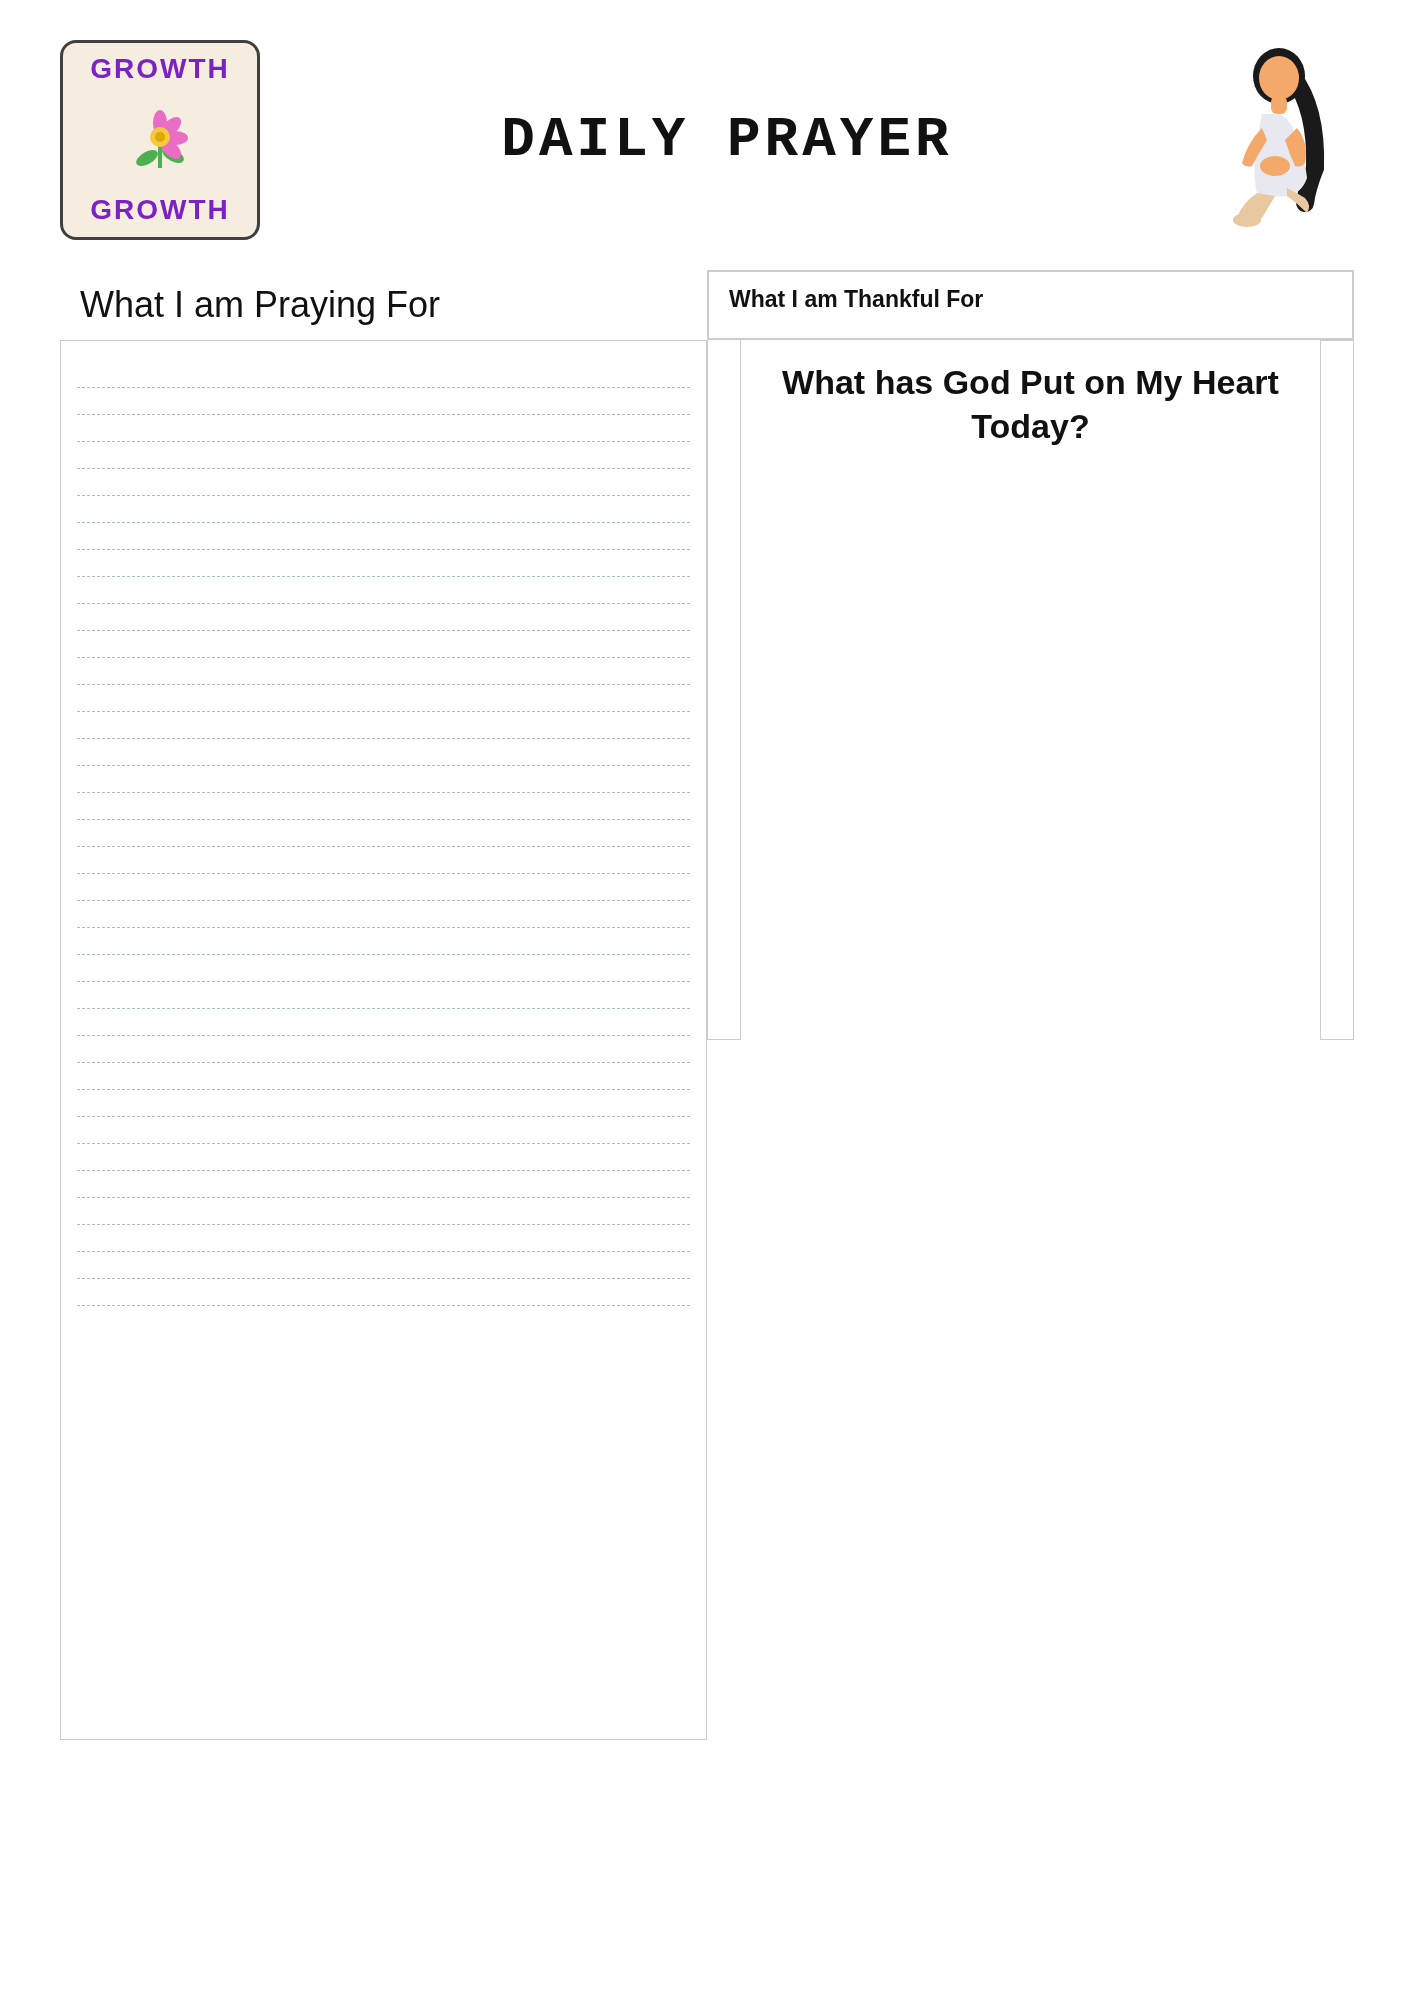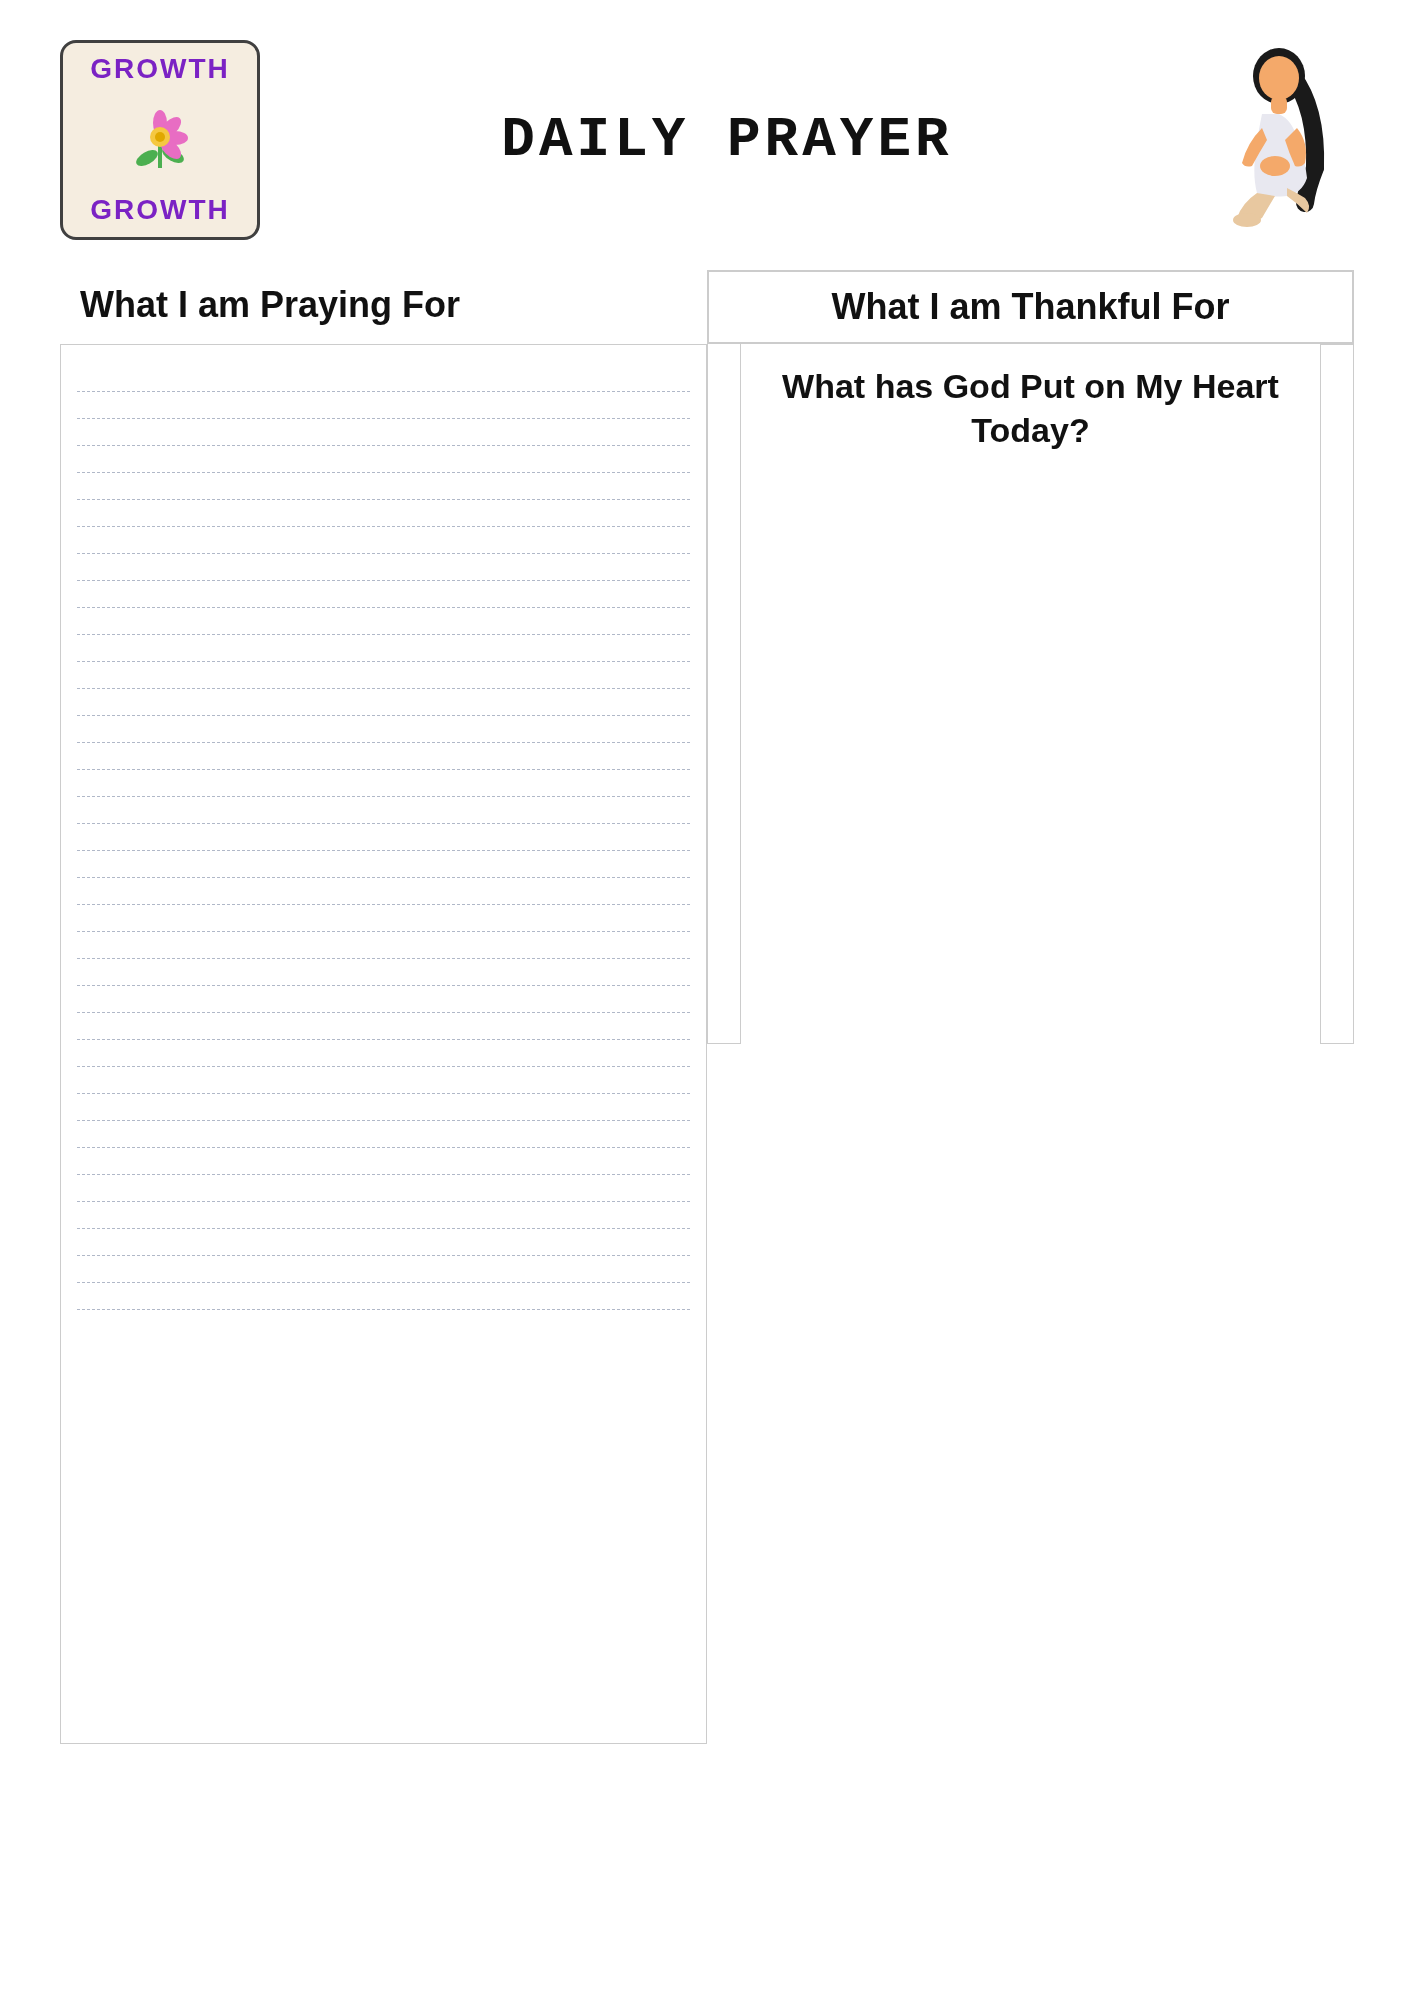--- a/index.html
+++ b/index.html
@@ -82,35 +82,34 @@
     .sections-header {
       display: flex;
       gap: 0;
       margin-bottom: 0;
     }
 
     .section-label-left {
       width: 50%;
       padding: 14px 20px;
       font-size: 36px;
-      font-weight: 700;
+      font-weight: 400;
       color: #111;
       font-family: 'Arial Black', Arial, sans-serif;
     }
 
     .section-label-right {
       width: 50%;
       padding: 14px 20px;
-      font-size: 36px;
+      font-size: 23px;
       font-weight: 900;
       color: #111;
       font-family: 'Arial Black', Arial, sans-serif;
       border: 2px solid #cccccc;
       background: #fff;
-      text-align: center;
     }
 
     
     .content-area {
       display: flex;
       gap: 0;
       align-items: flex-start;
     }
 
     

